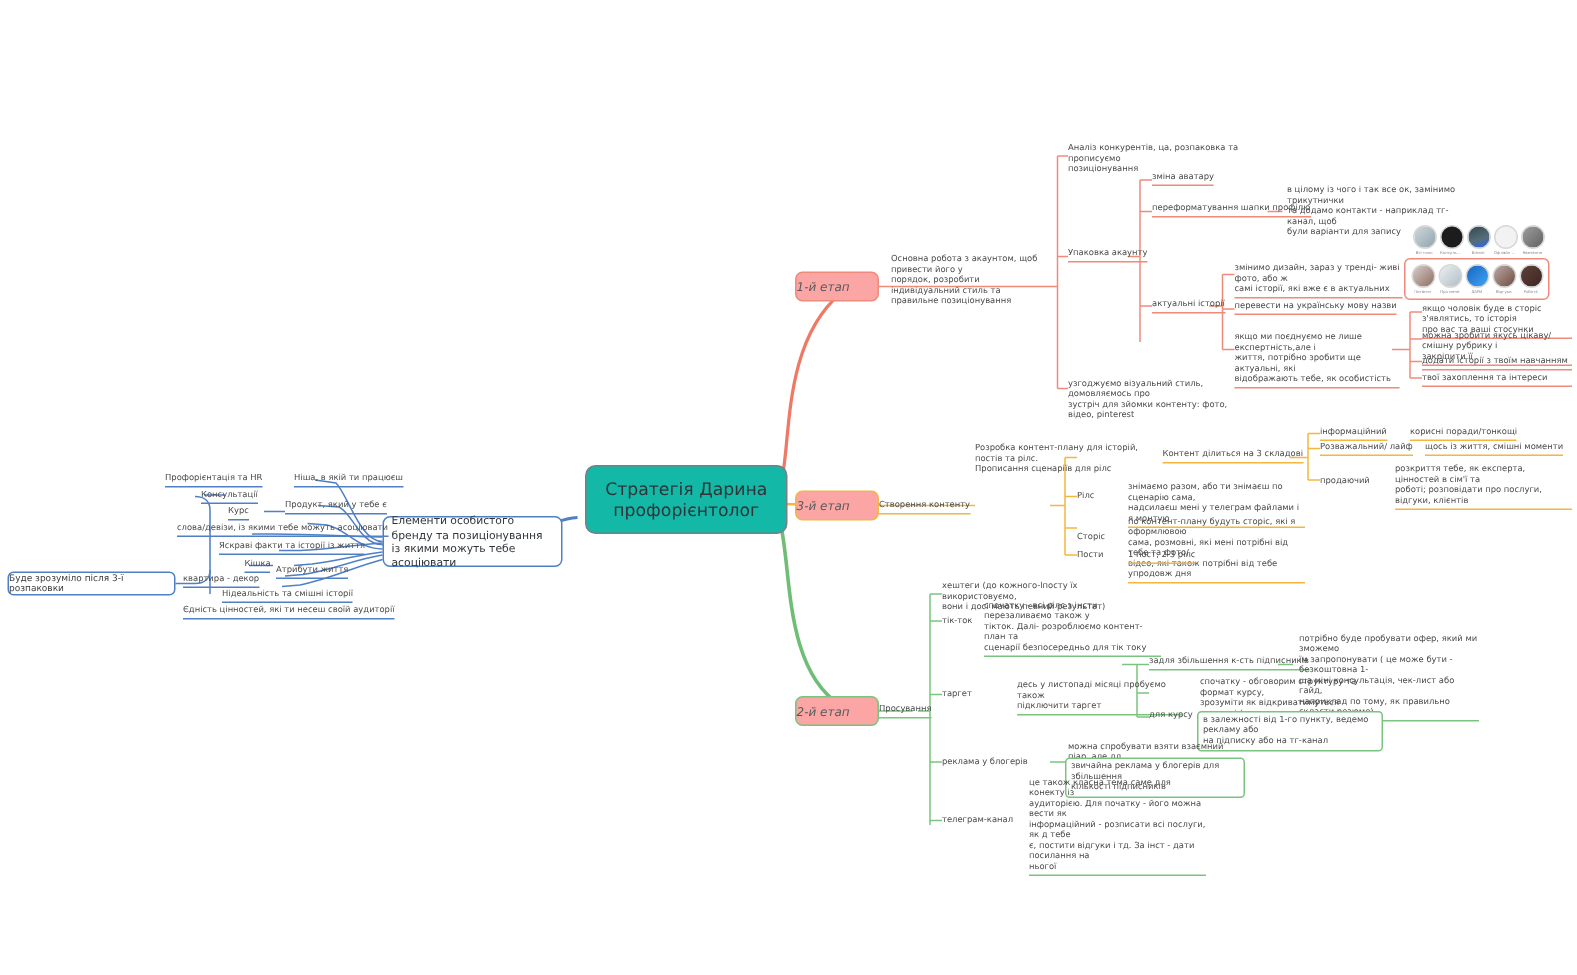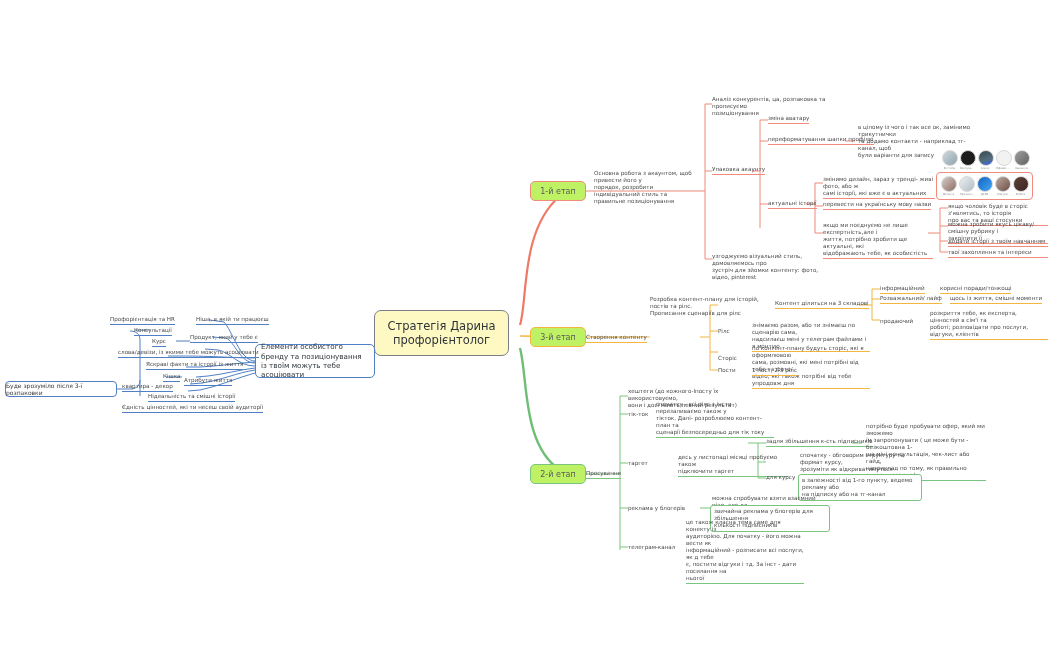--- a/index.html
+++ b/index.html
@@ -5,27 +5,27 @@
   html,body{margin:0;padding:0;background:#ffffff;}
   body{width:1051px;height:650px;position:relative;overflow:hidden;
        font-family:"DejaVu Sans","Liberation Sans",sans-serif;color:#3c3c3c;}
   #canvas{position:absolute;left:0;top:0;width:1051px;height:650px;}
   svg.links{position:absolute;left:0;top:0;width:1051px;height:650px;pointer-events:none;}
 
   .node{position:absolute;box-sizing:border-box;}
   .txt{position:absolute;box-sizing:border-box;line-height:1.25;white-space:pre-line;}
 
   
-  .central{left:374px;top:310px;width:135px;height:46px;border:1.4px solid #7a7f86;
-    border-radius:7px;background:#fef9c3;display:flex;align-items:center;justify-content:center;
+  .central{left:390px;top:310px;width:135px;height:46px;border:1.4px solid #7a7f86;
+    border-radius:7px;background:#14b8a6;display:flex;align-items:center;justify-content:center;
     text-align:center;font-size:11.5px;color:#2f3439;padding:2px 4px;}
 
   
-  .stage{width:56px;height:20px;border-radius:5px;background:#bef264;display:flex;
-    align-items:center;justify-content:center;font-size:8px;}
+  .stage{width:56px;height:20px;border-radius:5px;background:#fca5a5;display:flex;
+    align-items:center;font-size:8px;font-style:italic;}
   .s1{left:530px;top:181px;border:1.2px solid #f08a7a;color:#5a5a5a;}
   .s2{left:530px;top:327px;border:1.2px solid #f4b63f;color:#5a5a5a;}
   .s3{left:530px;top:464px;border:1.2px solid #79c47e;color:#5a5a5a;}
 
   
   .leftroot{left:255px;top:344px;width:120px;height:34px;border:1.2px solid #4f7fc4;
     border-radius:5px;background:#fff;display:flex;align-items:center;padding:3px 5px;
     font-size:7.2px;color:#2f3439;line-height:1.3;}
   .leftleaf{left:5px;top:381px;width:112px;height:16px;border:1px solid #4f7fc4;
     border-radius:4px;background:#fff;display:flex;align-items:center;justify-content:center;
@@ -301,21 +301,21 @@
 
   <div class="txt plain" style="left:628px;top:544px;">телеграм-канал</div>
   <div class="txt u grn" style="left:686px;top:519px;width:118px;">це також класна тема  саме для конекту із
 аудиторією. Для початку - його можна вести як
 інформаційний - розписати всі послуги, як д тебе
 є, постити відгуки і тд. За інст - дати посилання на
 ньогої</div>
 
   <div class="node leftroot">
     <span>Елементи особистого бренду та
-позиціонування із твоїм можуть
+позиціонування із якими можуть
 тебе асоціювати</span>
   </div>
 
   <div class="node leftleaf">
     <span>Буде зрозуміло після  3-ї розпаковки</span>
   </div>
 
   <div class="txt u blu" style="left:110px;top:316px;">Профорієнтація та HR</div>
   <div class="txt u blu" style="left:196px;top:316px;">Ніша, в якій ти працюєш</div>
 

